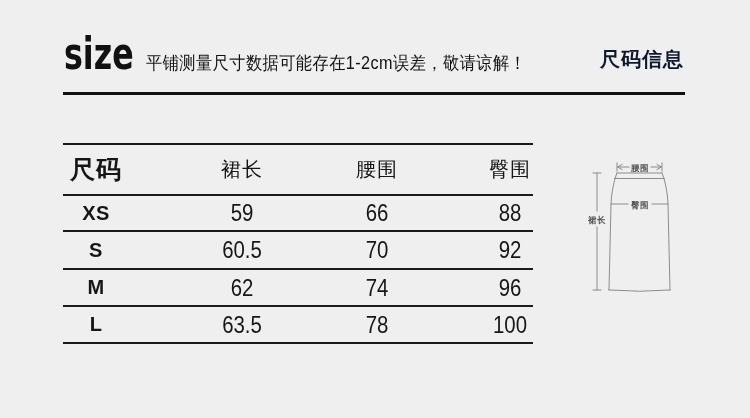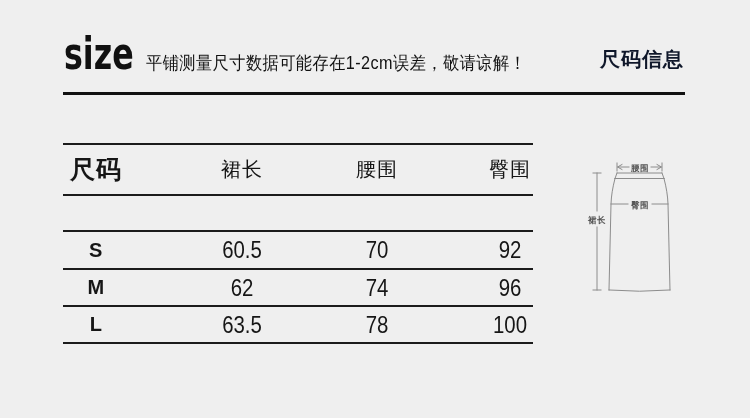--- a/index.html
+++ b/index.html
@@ -82,20 +82,26 @@
   <div class="tline l4"></div>
   <div class="tline l5"></div>
 
   <div class="trow rh">
     <span class="cell c1 th-size">尺码</span>
     <span class="cell c2 th">裙长</span>
     <span class="cell c3 th">腰围</span>
     <span class="cell c4 th">臀围</span>
   </div>
 
+  <div class="trow r0">
+    <span class="cell c1 size-label">XS</span>
+    <span class="cell c2 num">59</span>
+    <span class="cell c3 num">66</span>
+    <span class="cell c4 num">88</span>
+  </div>
 
   <div class="trow r1">
     <span class="cell c1 size-label">S</span>
     <span class="cell c2 num">60.5</span>
     <span class="cell c3 num">70</span>
     <span class="cell c4 num">92</span>
   </div>
 
   <div class="trow r2">
     <span class="cell c1 size-label">M</span>

